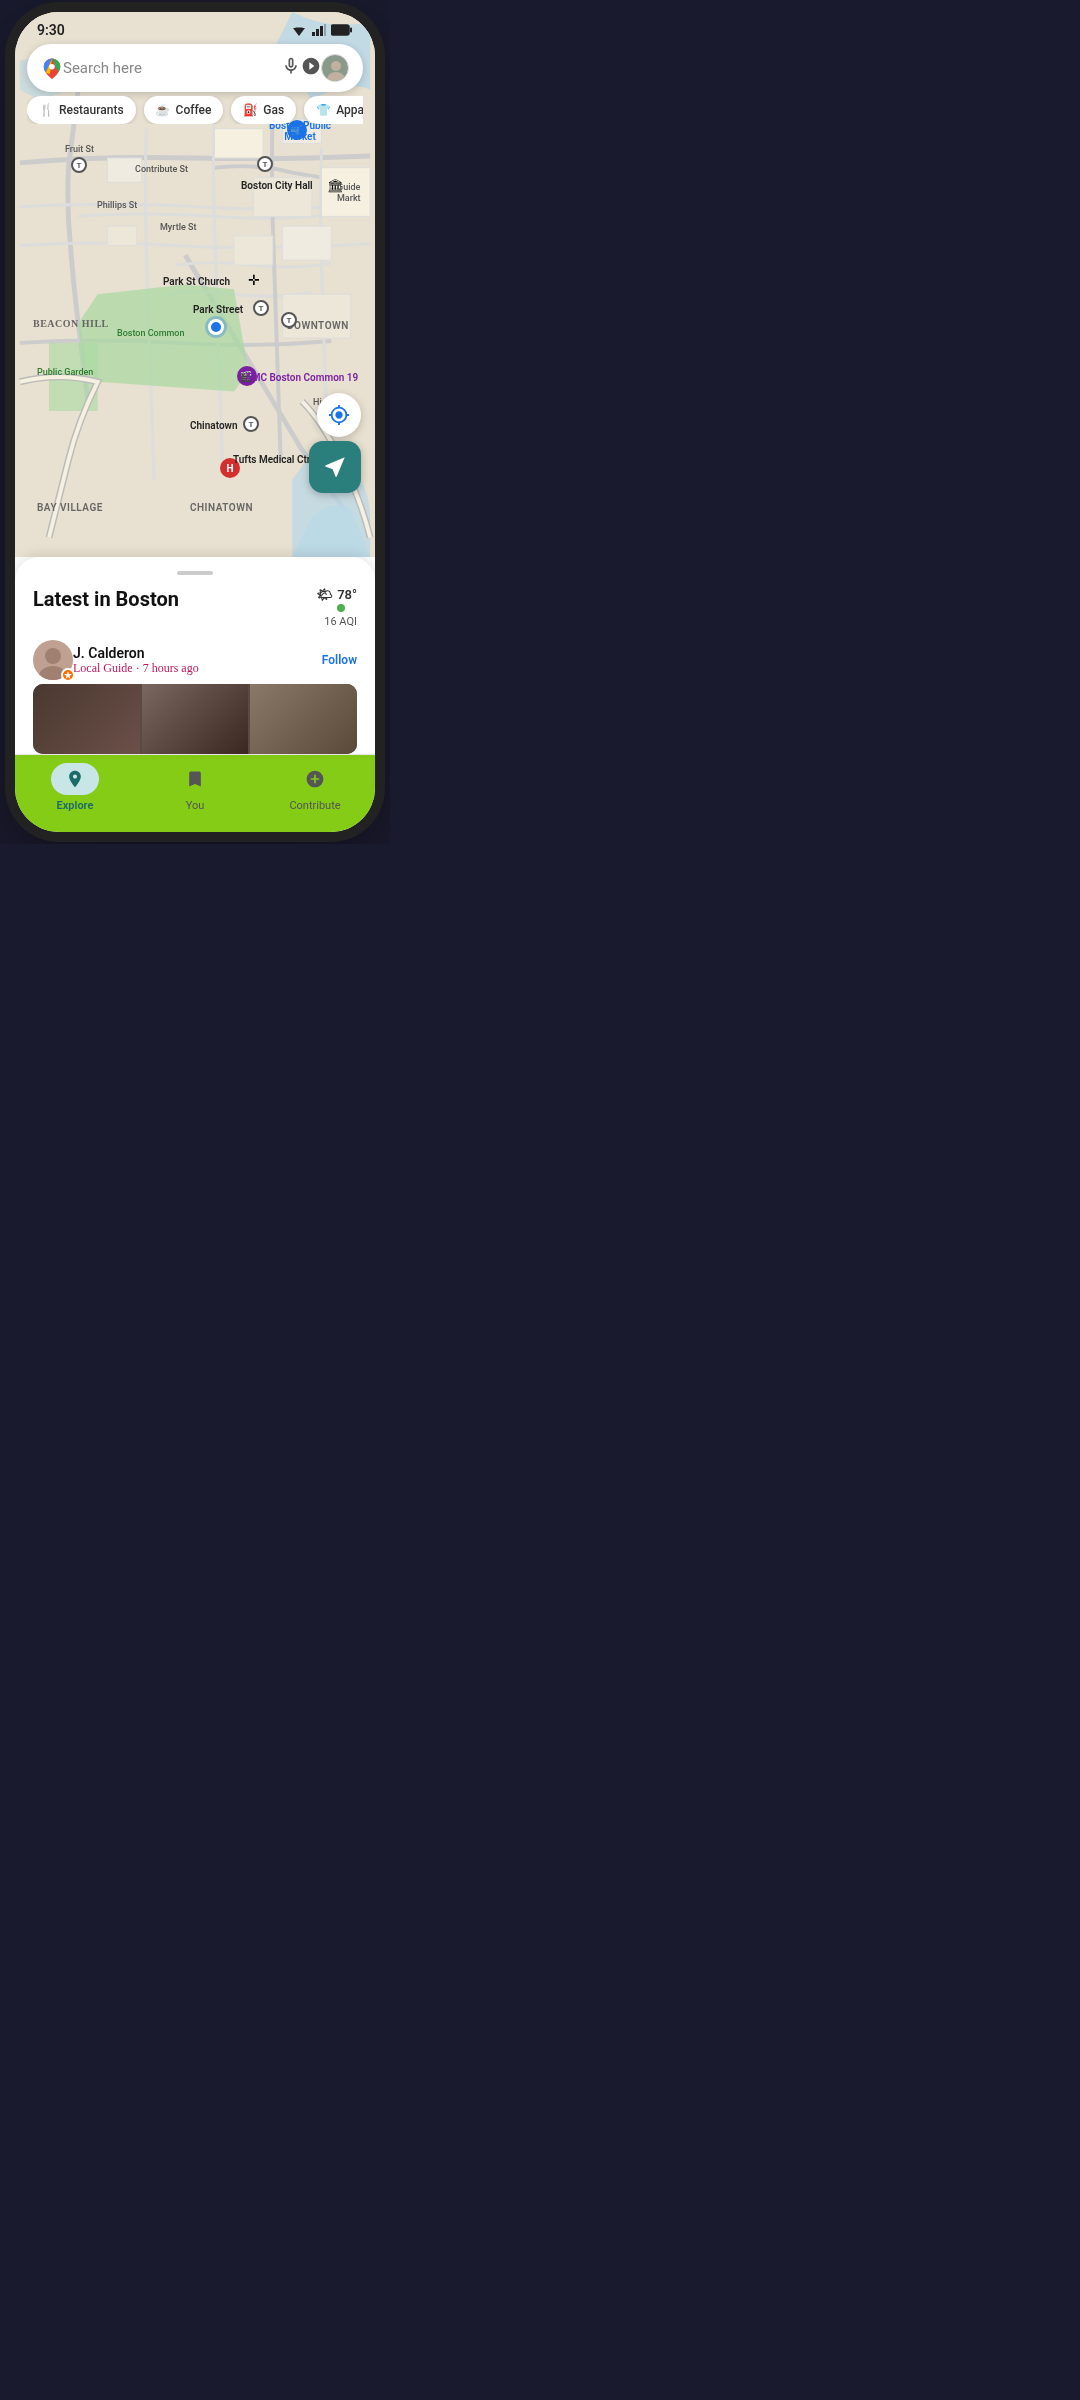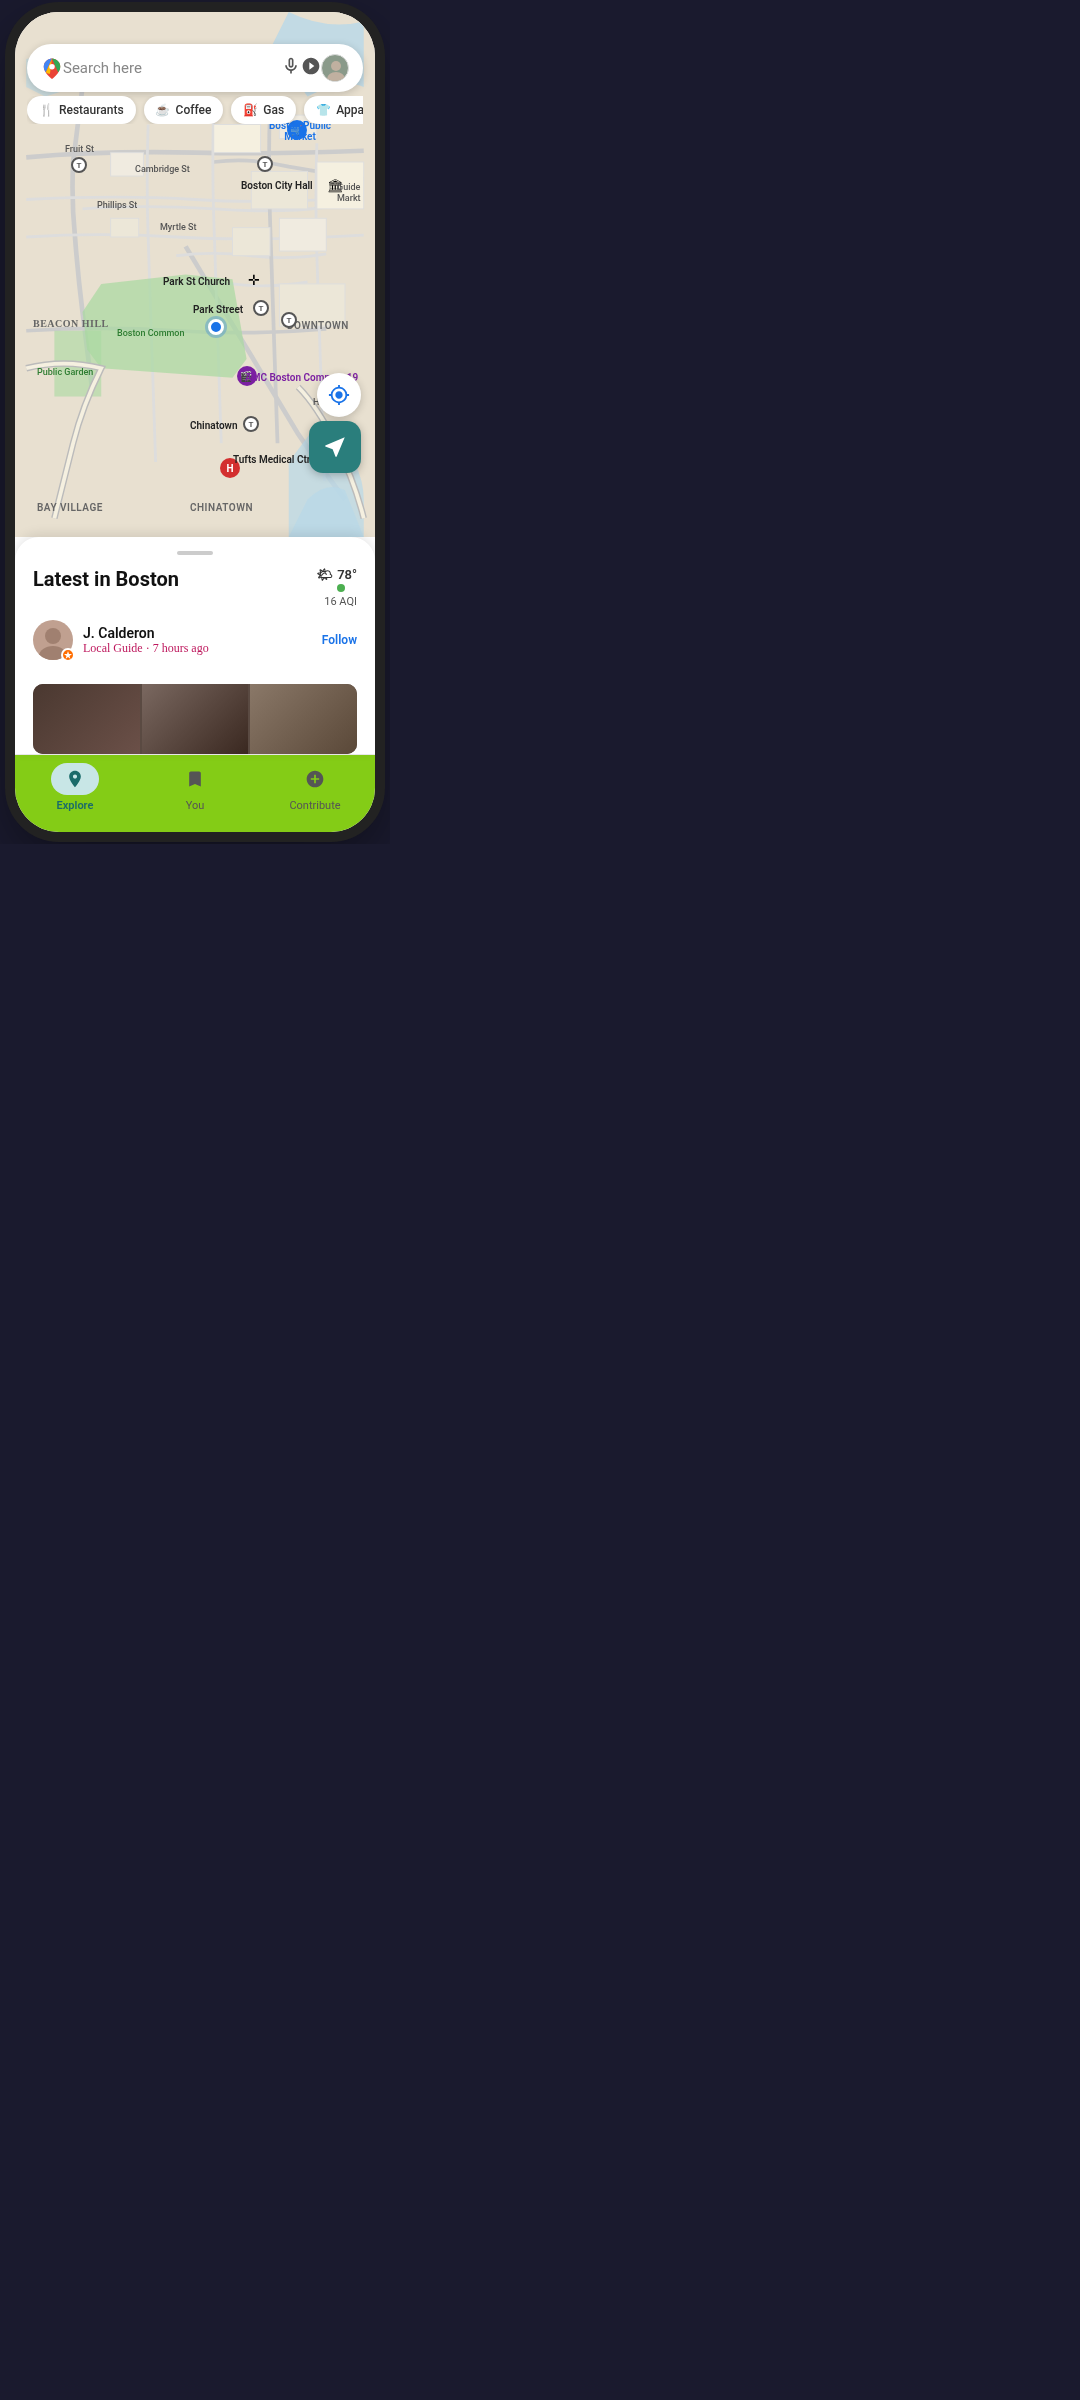--- a/index.html
+++ b/index.html
@@ -219,22 +219,21 @@
       height: 8px;
       border-radius: 50%;
       background: #4caf50;
       display: inline-block;
     }
 
     
     .guide-card {
       display: flex;
       align-items: center;
-      gap: 10px;
-      margin-bottom: 24px;
+      margin-bottom: 4px;
       justify-content: flex-end;
     }
     .avatar-wrap {
       position: relative;
       width: 40px;
       height: 40px;
       flex-shrink: 0;
     }
     .avatar {
       width: 40px;
@@ -468,20 +467,43 @@
 
       <path d="M310,440 Q330,460 350,480 Q360,500 360,520 L360,560 L280,560 L280,480 Q295,460 310,440 Z" fill="#b8d8e8" opacity="0.7"></path>
       <path d="M300,520 Q320,500 340,510 L360,560 L280,560 Z" fill="#b8d8e8" opacity="0.7"></path>
 
       <path d="M0,380 Q40,370 80,380 Q60,420 50,460 Q40,500 30,540" stroke="#bbb" stroke-width="7" fill="none"></path>
       <path d="M0,380 Q40,370 80,380 Q60,420 50,460 Q40,500 30,540" stroke="#f5f0e0" stroke-width="4" fill="none" stroke-dasharray="none"></path>
       <path d="M290,400 Q310,420 330,460 Q350,500 360,540" stroke="#bbb" stroke-width="7" fill="none"></path>
       <path d="M290,400 Q310,420 330,460 Q350,500 360,540" stroke="#f5f0e0" stroke-width="4" fill="none"></path>
     </svg>
 
+    <div class="status-bar">
+      <span class="status-time">9:30</span>
+      <div class="status-icons">
+
+        <svg width="16" height="12" viewBox="0 0 16 12">
+            <polygon points="8,12 2,4 14,4" fill="#222"></polygon>
+            <polygon points="8,8 4,3 12,3" fill="#222" opacity="0.5"></polygon>
+          </svg>
+
+        <svg width="14" height="12" viewBox="0 0 14 12" fill="#222">
+          <rect x="0" y="8" width="3" height="4"></rect>
+          <rect x="4" y="5" width="3" height="7"></rect>
+          <rect x="8" y="2" width="3" height="10"></rect>
+          <rect x="12" y="0" width="2" height="12" opacity="0.3"></rect>
+        </svg>
+
+        <svg width="22" height="12" viewBox="0 0 22 12" fill="none">
+          <rect x="0" y="1" width="18" height="10" rx="2" stroke="#222" stroke-width="1.5"></rect>
+          <rect x="19" y="3.5" width="2" height="5" rx="1" fill="#222"></rect>
+          <rect x="1.5" y="2.5" width="14" height="7" rx="1" fill="#222"></rect>
+        </svg>
+      </div>
+    </div>
 
     <div class="search-bar">
 
       <svg class="google-maps-logo" viewBox="0 0 32 32" xmlns="http://www.w3.org/2000/svg">
         <path d="M16 2C9.4 2 4 7.4 4 14c0 9 12 18 12 18S28 23 28 14C28 7.4 22.6 2 16 2z" fill="#ea4335"></path>
         <path d="M16 2C9.4 2 4 7.4 4 14c0 3.1 1.2 5.9 3.1 8L16 2z" fill="#4285f4"></path>
         <path d="M16 2l-8.9 20c1.8 1.5 3.9 2.5 5.9 2.5L16 2z" fill="#fbbc04"></path>
         <path d="M28 14c0-6.6-5.4-12-12-12l8.9 20C27 20 28 17.1 28 14z" fill="#34a853"></path>
         <circle cx="16" cy="14" r="4" fill="white"></circle>
       </svg>
@@ -530,21 +552,21 @@
       <div class="td-icon">🏟</div>
       <span>TD Garden</span>
     </div>
 
     <div class="map-poi" style="top:108px;left:272px;">
       <div class="poi-icon blue-cart">🛒</div>
     </div>
     <div class="map-label blue" style="top:108px;left:245px;width:80px;text-align:center;">Boston Public Market</div>
 
     <div class="map-label" style="top:132px;left:50px;">Fruit St</div>
-    <div class="map-label" style="top:152px;left:120px;">Cambridge St</div>
+    <div class="map-label" style="top:152px;left:120px;">Contribute St</div>
 
     <div class="transit-circle" style="top:145px;left:56px;">T</div>
     <div class="transit-circle" style="top:144px;left:242px;">T</div>
 
     <div class="map-label dark" style="top:168px;left:226px;">Boston City Hall</div>
     <div style="position:absolute;top:166px;left:312px;font-size:13px;">🏛</div>
 
     <div class="map-label" style="top:188px;left:82px;">Phillips St</div>
     <div class="map-label" style="top:210px;left:145px;">Myrtle St</div>
     <div class="map-label" style="top:170px;left:322px;width:35px;line-height:1.2;">Guide Markt</div>

